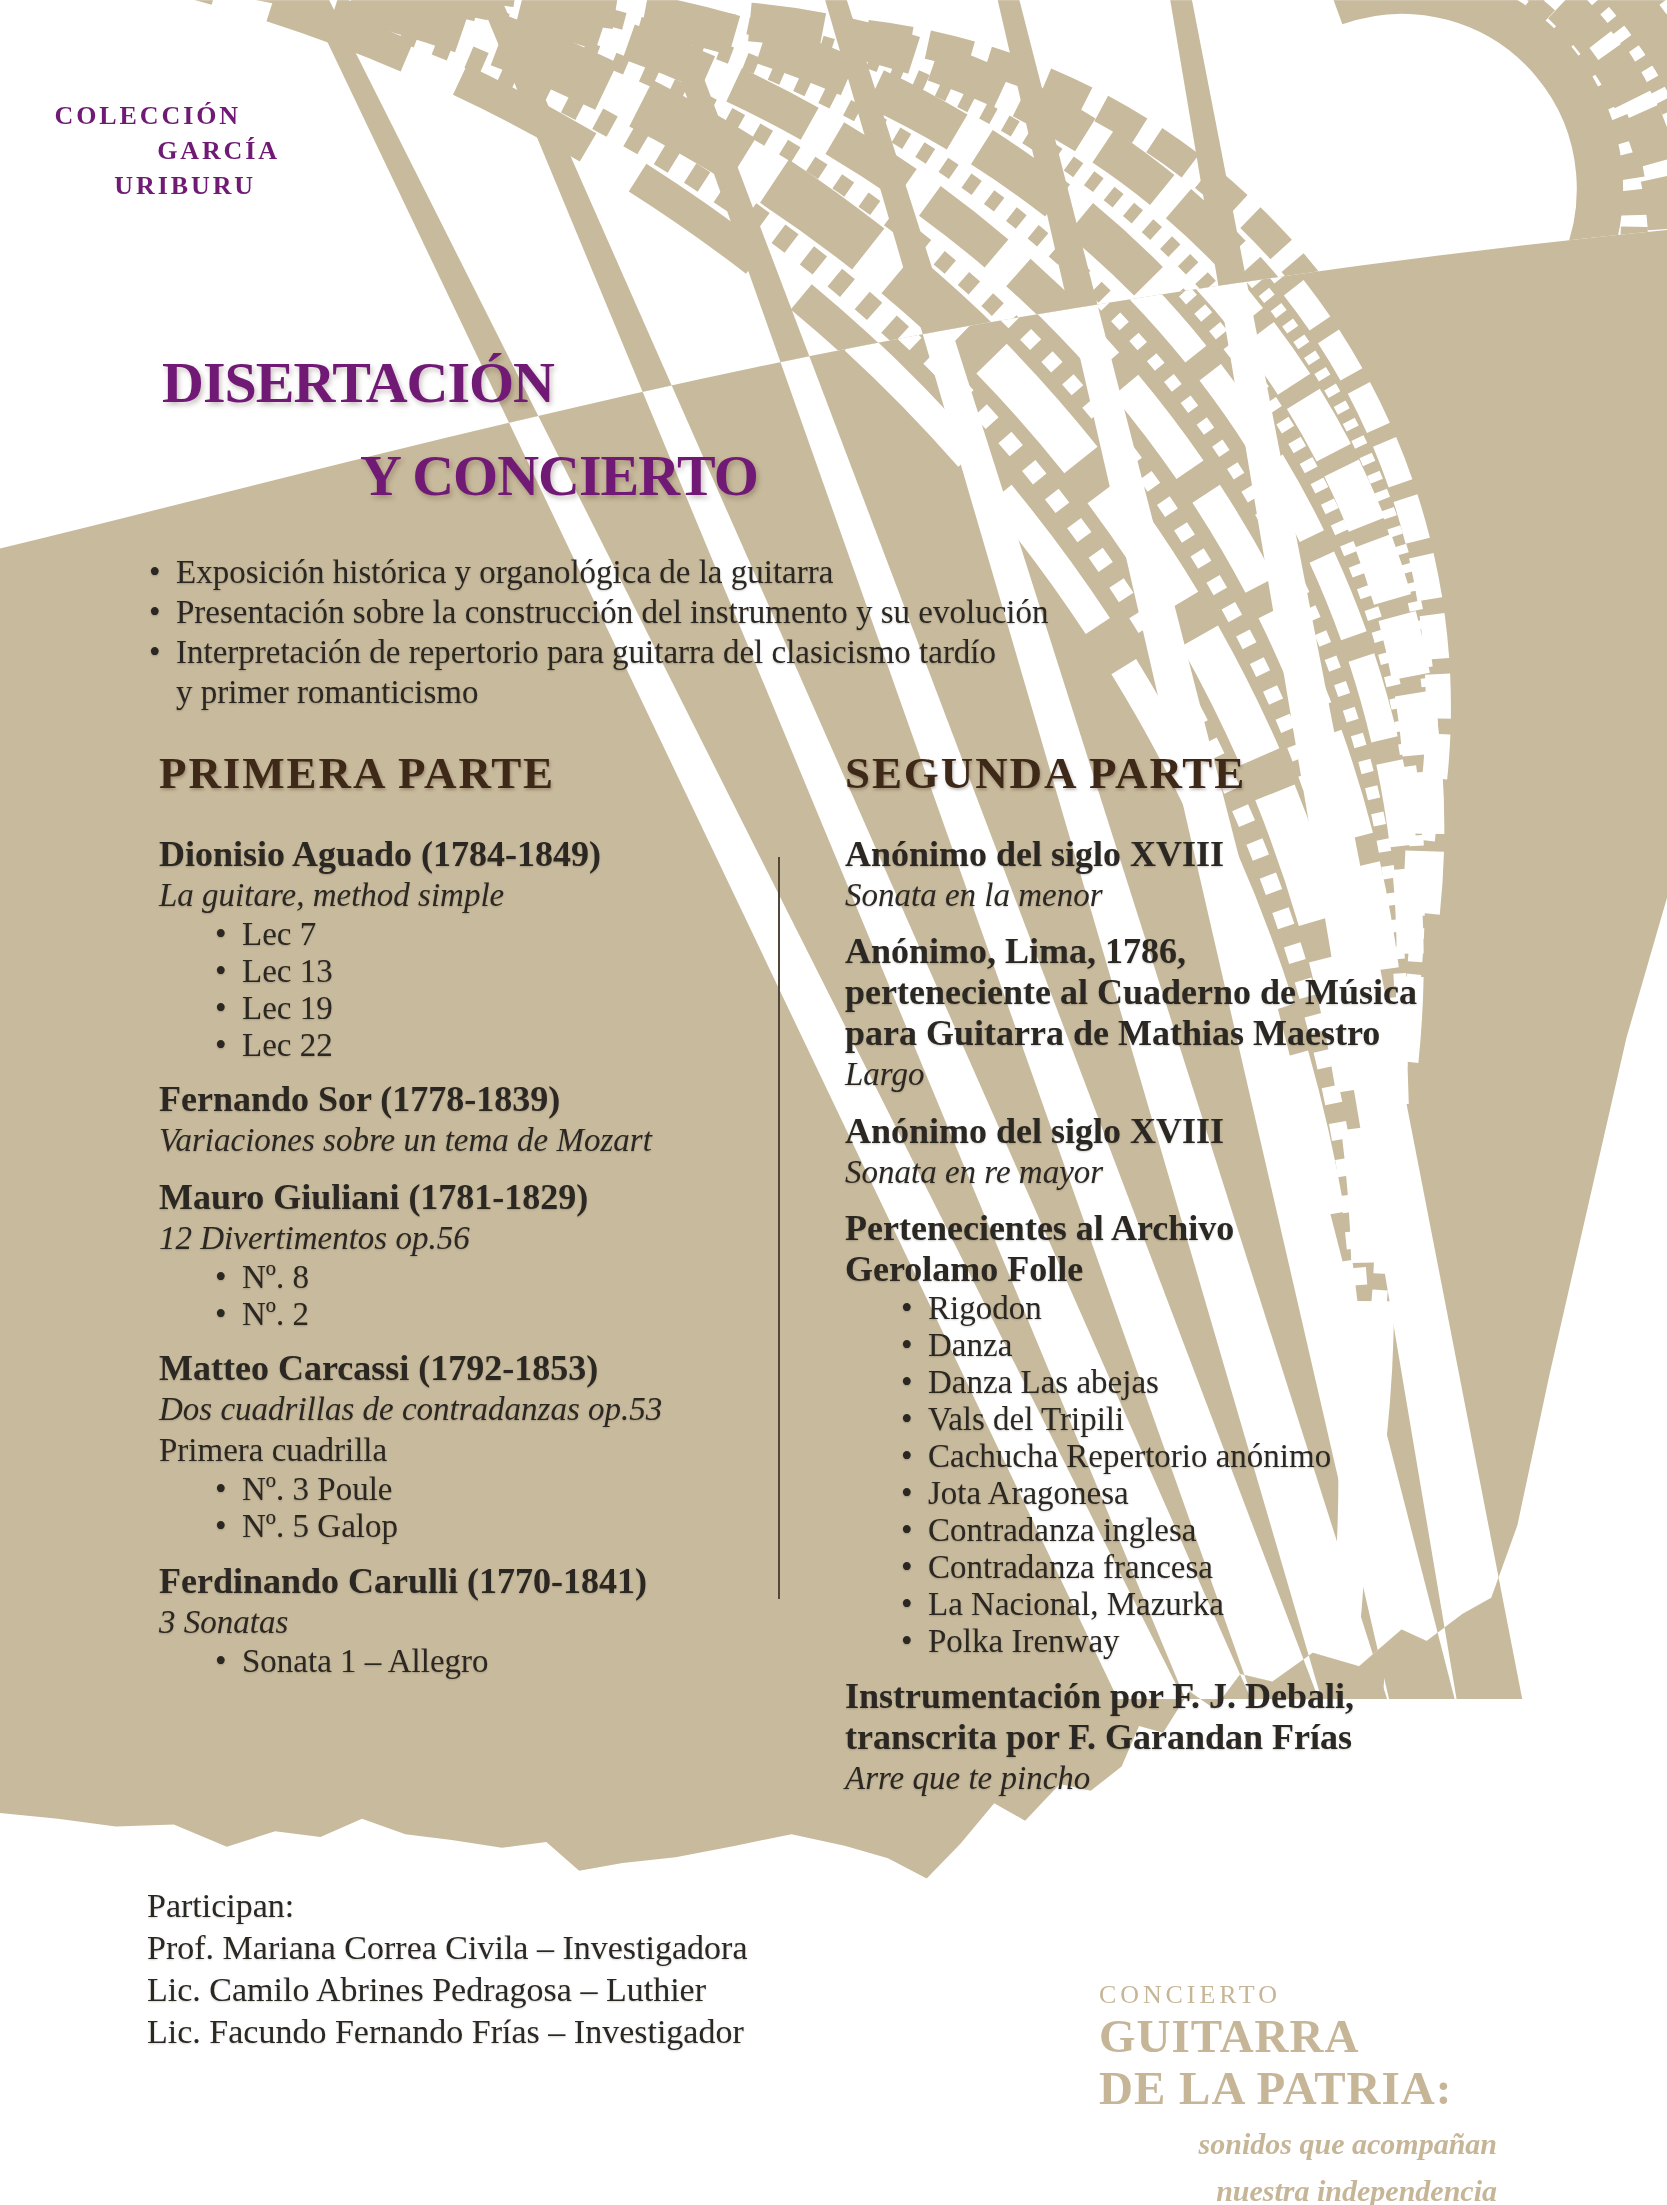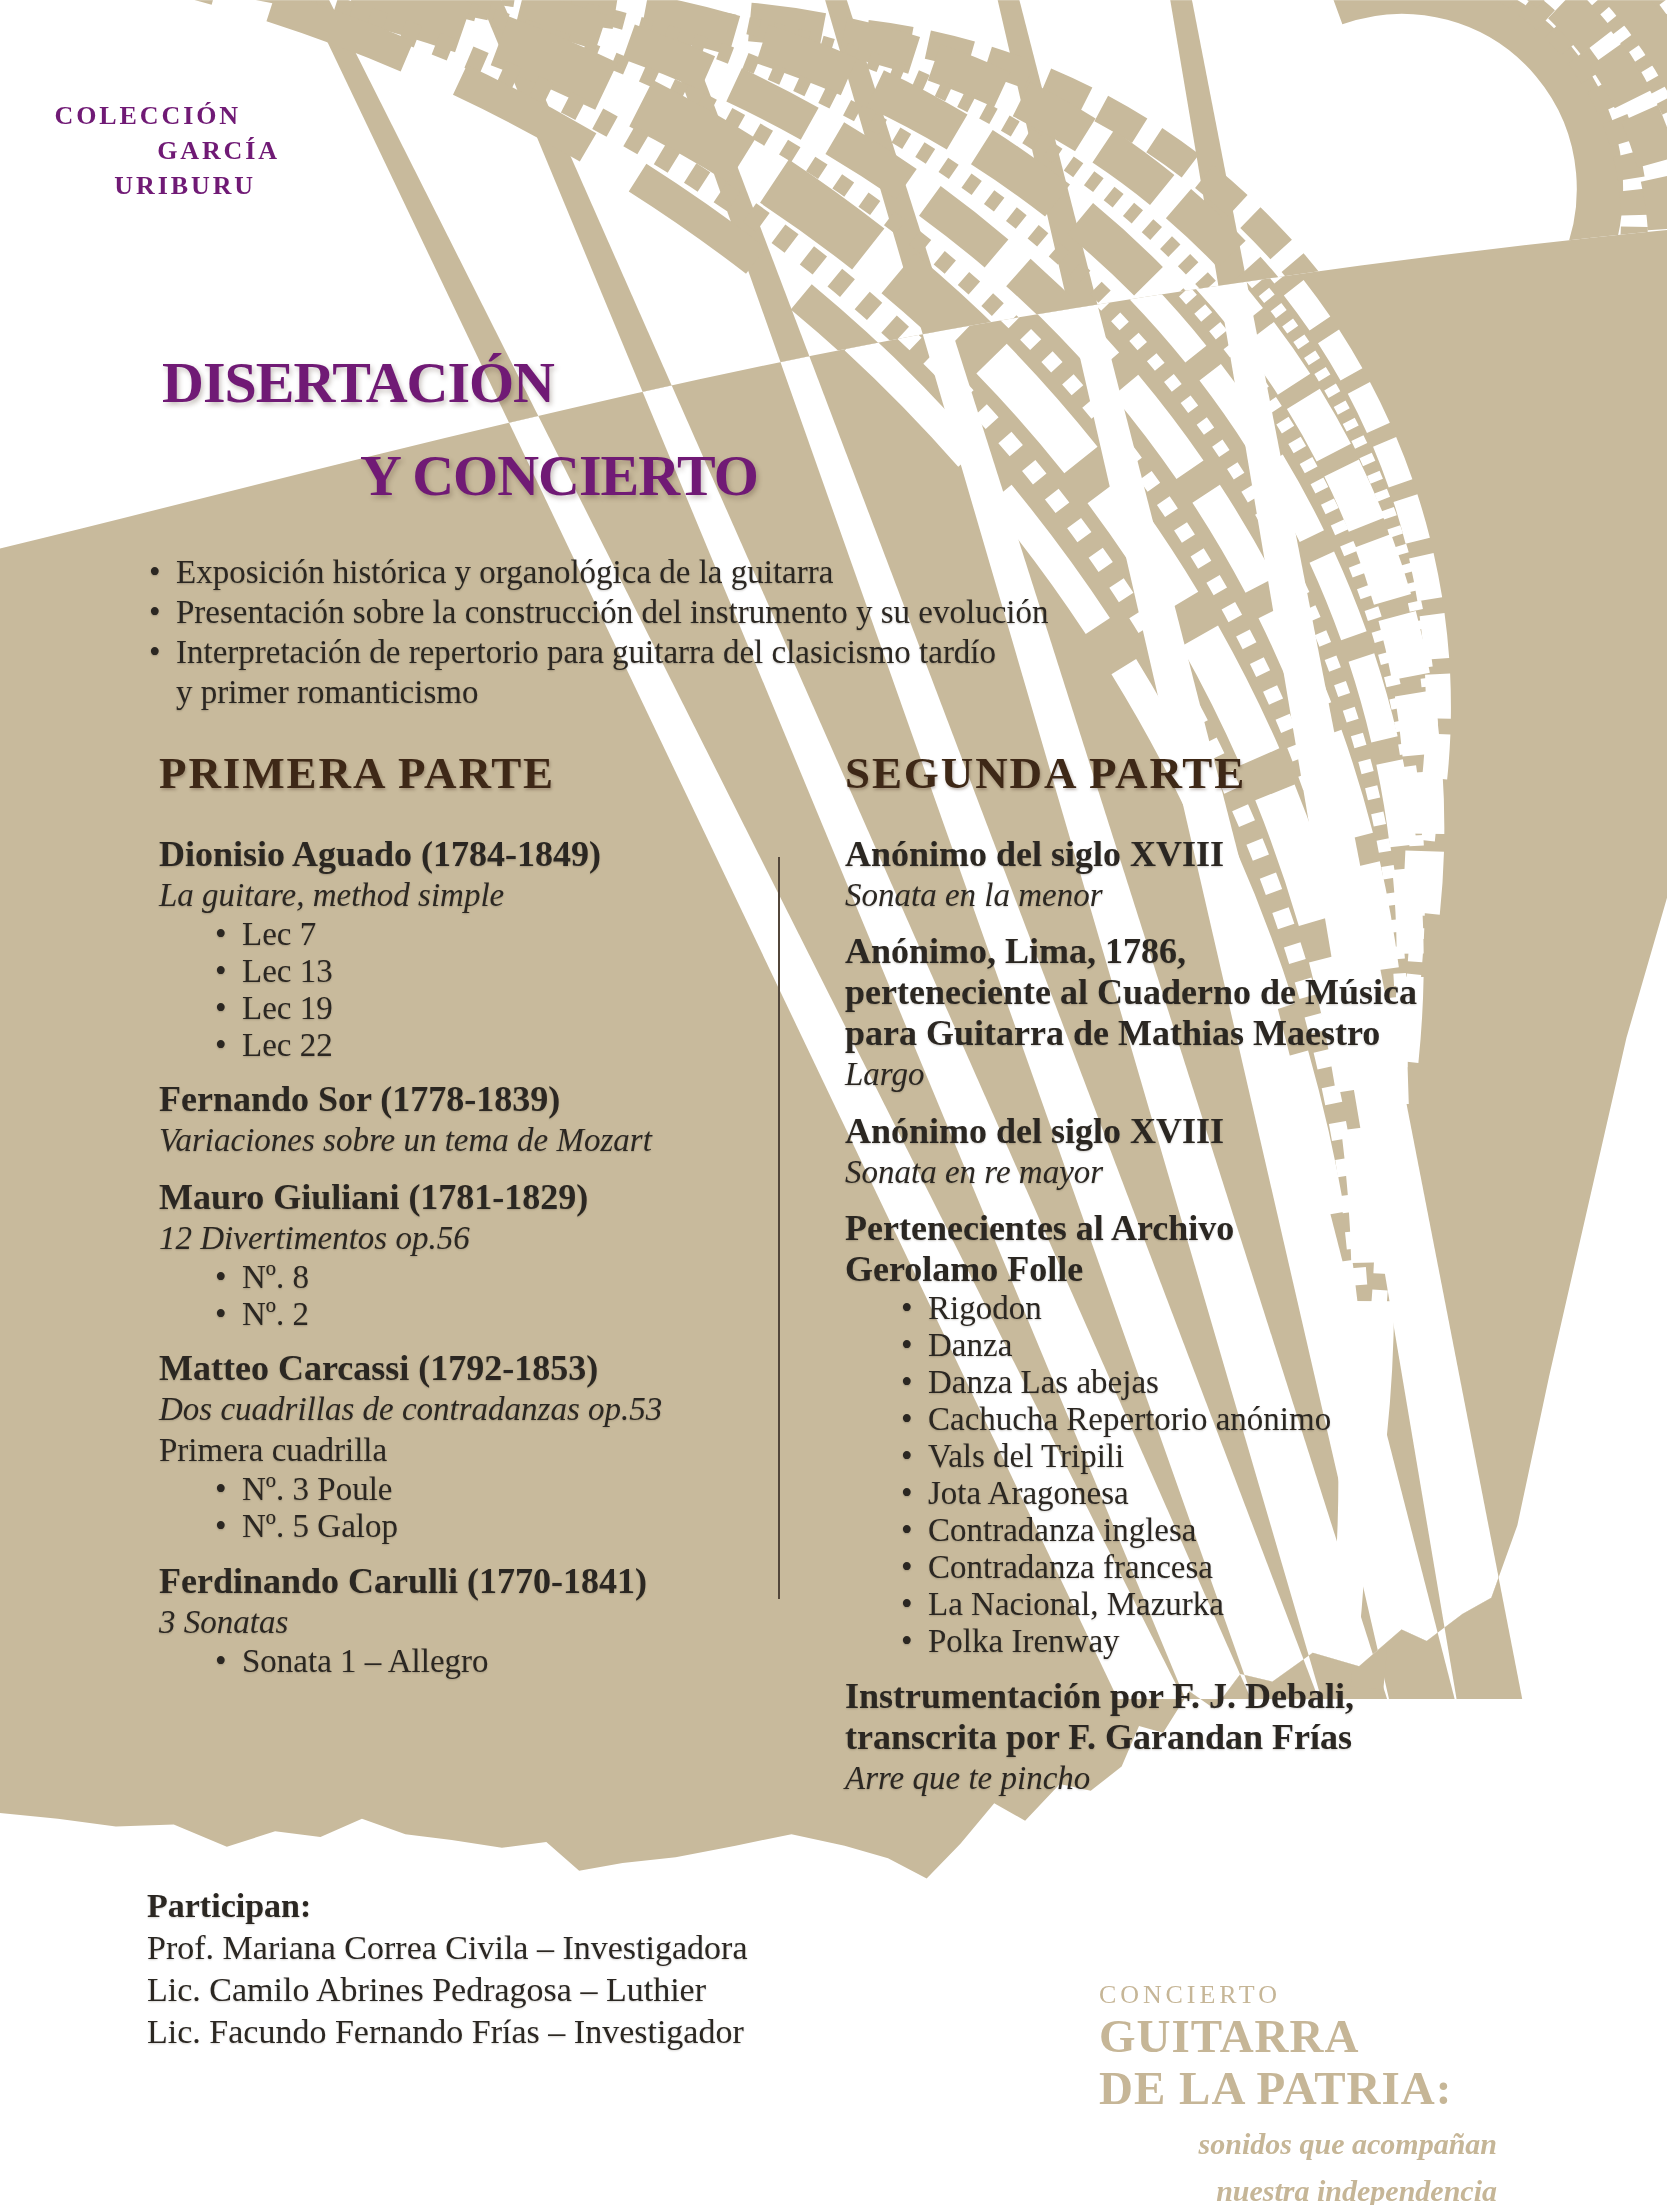--- a/index.html
+++ b/index.html
@@ -42,21 +42,21 @@
   .work{font-style:italic;line-height:41px;}
   .plain{line-height:41px;}
   .item{line-height:37px;padding-left:83px;position:relative;}
   .item:before{content:"•";position:absolute;left:56px;}
 
   .divider{position:absolute;z-index:2;left:778px;top:857px;width:1.9px;height:742px;background:#52463a;}
 
   
   .participants{left:147px;top:1885px;width:869px;font-size:34px;line-height:42px;
     text-shadow:0 1px 1.9px rgba(40,30,20,.2);}
-  .participants .ph{font-weight:700;}
+  .participants .ph{font-weight:400;}
 
   
   .logo{left:1099px;top:1979px;width:398px;color:#c6b697;}
   .logo .kicker{font-size:26px;letter-spacing:3.9px;line-height:31px;}
   .logo .name{font-size:47px;font-weight:700;line-height:52px;letter-spacing:1px;}
   .logo .tagline{font-style:italic;font-size:30px;line-height:36px;text-align:right;
     font-weight:600;margin-top:11.6px;}
 </style>
 </head>
 <body>
@@ -195,22 +195,22 @@
     <div class="author">Anónimo del siglo XVIII</div>
     <div class="work">Sonata en re mayor</div>
   </div>
 
   <div class="sec">
     <div class="author">Pertenecientes al Archivo</div>
     <div class="author">Gerolamo Folle</div>
     <div class="item">Rigodon</div>
     <div class="item">Danza</div>
     <div class="item">Danza Las abejas</div>
+    <div class="item">Vals del Tripili</div>
     <div class="item">Cachucha Repertorio anónimo</div>
-    <div class="item">Vals del Tripili</div>
     <div class="item">Jota Aragonesa</div>
     <div class="item">Contradanza inglesa</div>
     <div class="item">Contradanza francesa</div>
     <div class="item">La Nacional, Mazurka</div>
     <div class="item">Polka Irenway</div>
   </div>
 
   <div class="sec">
     <div class="author">Instrumentación por F. J. Debali,</div>
     <div class="author">transcrita por F. Garandan Frías</div>

